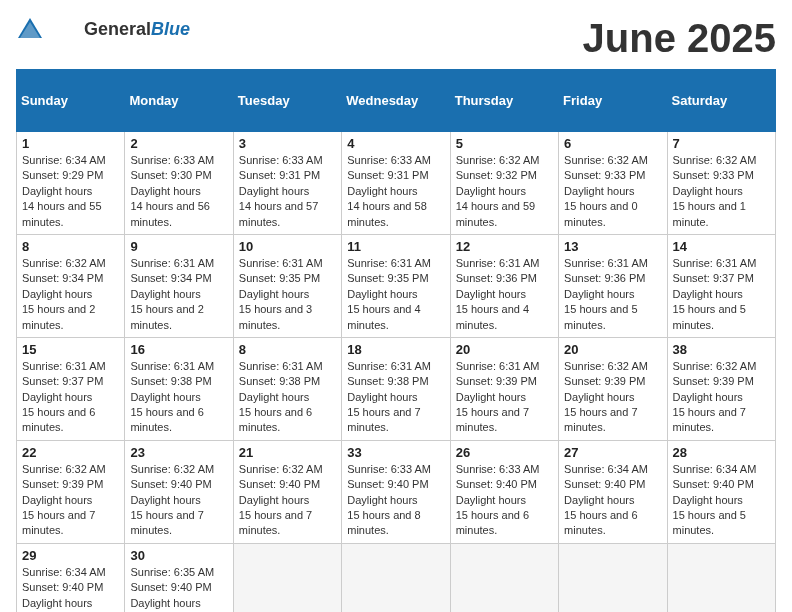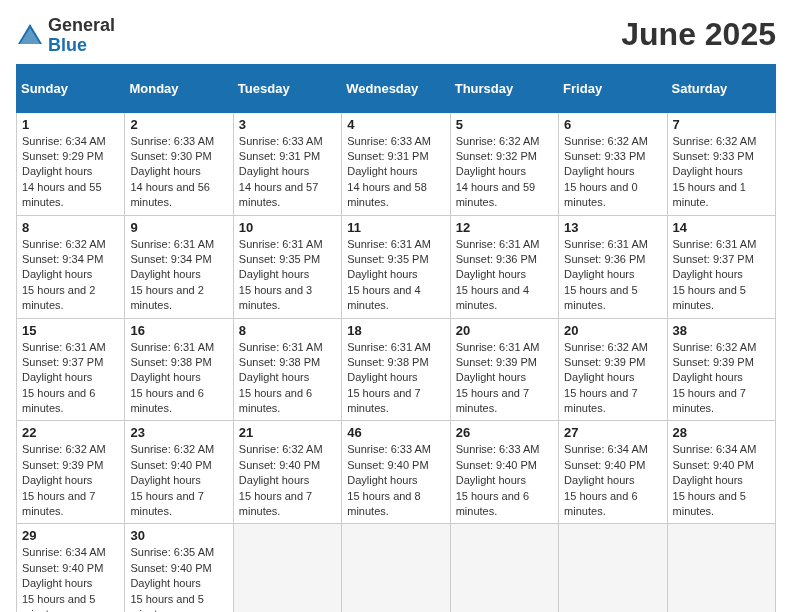--- a/index.html
+++ b/index.html
@@ -15,59 +15,60 @@
       align-items: flex-start;
       justify-content: space-between;
       margin-bottom: 8px;
     }
     .logo {
       display: flex;
       align-items: center;
     }
     .logo-text {
       display: flex;
-      flex-direction: column;
       line-height: 1.1;
+      margin-left: 36px;
     }
     .logo-general {
       font-size: 18px;
       font-weight: bold;
       color: #333;
     }
     .logo-blue {
       font-size: 18px;
       font-weight: bold;
       color: #1a6faf;
+      font-style: italic;
     }
     .logo-icon {
       width: 28px;
       height: 28px;
       margin-right: 4px;
     }
     .title-block {
       text-align: right;
     }
     .month-title {
-      font-size: 32px;
+      font-size: 40px;
       font-weight: bold;
       color: #333;
     }
     .subtitle {
       font-size: 14px;
       color: #555;
     }
     .calendar {
       width: 100%;
       border-collapse: collapse;
       font-size: 11px;
     }
     .calendar thead tr th {
       background: #1a6faf;
       color: #fff;
-      padding: 16px 4px;
+      padding: 23px 4px;
       text-align: left;
       font-size: 13px;
       font-weight: bold;
       border: 1px solid #1a6faf;
     }
     .calendar tbody tr td {
       vertical-align: top;
       border: 1px solid #ccc;
       padding: 4px 5px;
       width: 108px;
@@ -339,21 +340,21 @@
         <td>
         <span class="day-num">21</span>
         <div class="day-info">
           Sunrise: 6:32 AM<br>
           Sunset: 9:40 PM<br>
           Daylight hours<br>
           15 hours and 7 minutes.
         </div>
       </td>
         <td>
-        <span class="day-num">46</span>
+        <span class="day-num">33</span>
         <div class="day-info">
           Sunrise: 6:33 AM<br>
           Sunset: 9:40 PM<br>
           Daylight hours<br>
           15 hours and 8 minutes.
         </div>
       </td>
         <td>
         <span class="day-num">26</span>
         <div class="day-info">

